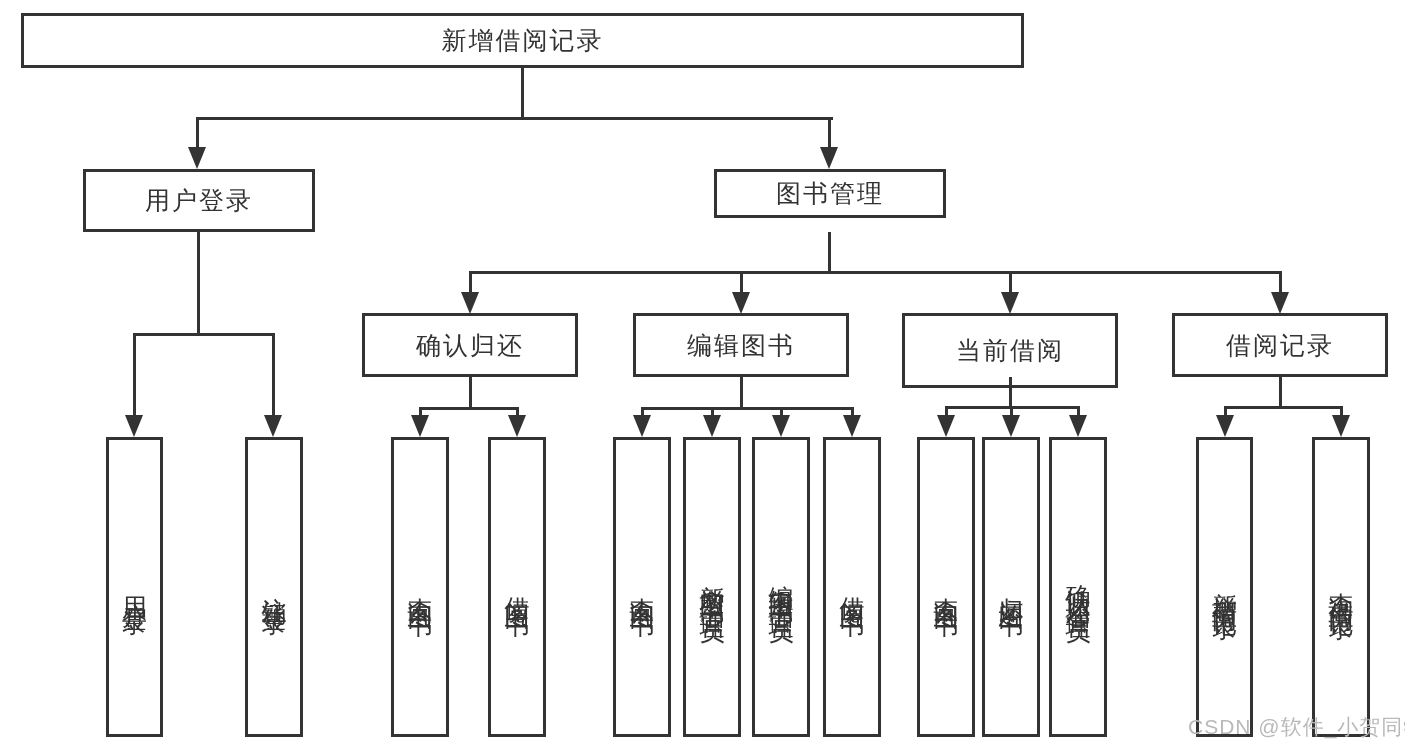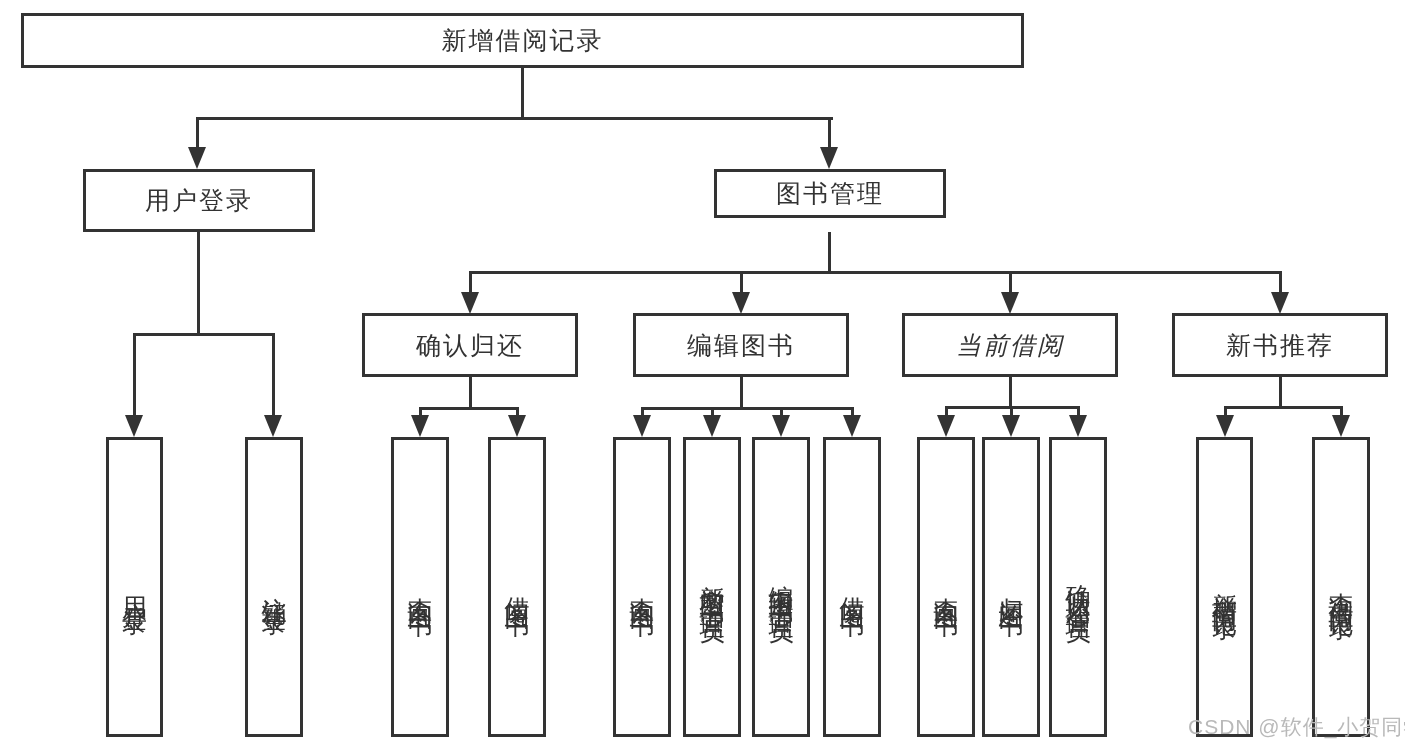--- a/index.html
+++ b/index.html
@@ -73,21 +73,21 @@
   .c-l3-stub{left:828px;top:232px;height:41px;}
   .c-l3-h{left:469px;top:271px;width:813px;}
   .c-l3-a1s{left:469px;top:271px;height:23px;}  .c-l3-a1t{left:461px;top:292px;}
   .c-l3-a2s{left:740px;top:271px;height:23px;}  .c-l3-a2t{left:732px;top:292px;}
   .c-l3-a3s{left:1009px;top:271px;height:23px;} .c-l3-a3t{left:1001px;top:292px;}
   .c-l3-a4s{left:1279px;top:271px;height:23px;} .c-l3-a4t{left:1271px;top:292px;}
 
   
   .n-m1{left:362px;top:313px;width:216px;height:64px;}
   .n-m2{left:633px;top:313px;width:216px;height:64px;}
-  .n-m3{left:902px;top:313px;width:216px;height:64px;font-style:italic;}
+  .n-m3{left:902px;top:313px;width:216px;height:75px;}
   .n-m4{left:1172px;top:313px;width:216px;height:64px;}
 
   
   .c-g2-stub{left:469px;top:377px;height:33px;}
   .c-g2-h{left:419px;top:407px;width:100px;}
   .c-g2-a1s{left:419px;top:407px;height:10px;} .c-g2-a1t{left:411px;top:415px;}
   .c-g2-a2s{left:516px;top:407px;height:10px;} .c-g2-a2t{left:508px;top:415px;}
   .n-l-m1c1{left:391px;top:437px;width:58px;height:300px;}
   .n-l-m1c2{left:488px;top:437px;width:58px;height:300px;}
 
@@ -155,21 +155,21 @@
   <div class="vline c-l3-a2s"></div>
   <div class="tri   c-l3-a2t"></div>
   <div class="vline c-l3-a3s"></div>
   <div class="tri   c-l3-a3t"></div>
   <div class="vline c-l3-a4s"></div>
   <div class="tri   c-l3-a4t"></div>
 
   <div class="node n-m1">确认归还</div>
   <div class="node n-m2">编辑图书</div>
   <div class="node n-m3">当前借阅</div>
-  <div class="node n-m4">新书推荐</div>
+  <div class="node n-m4">借阅记录</div>
 
   <div class="vline c-g2-stub"></div>
   <div class="hline c-g2-h"></div>
   <div class="vline c-g2-a1s"></div>
   <div class="tri   c-g2-a1t"></div>
   <div class="vline c-g2-a2s"></div>
   <div class="tri   c-g2-a2t"></div>
   <div class="node leaf n-l-m1c1">查询图书</div>
   <div class="node leaf n-l-m1c2">借阅图书</div>
 

